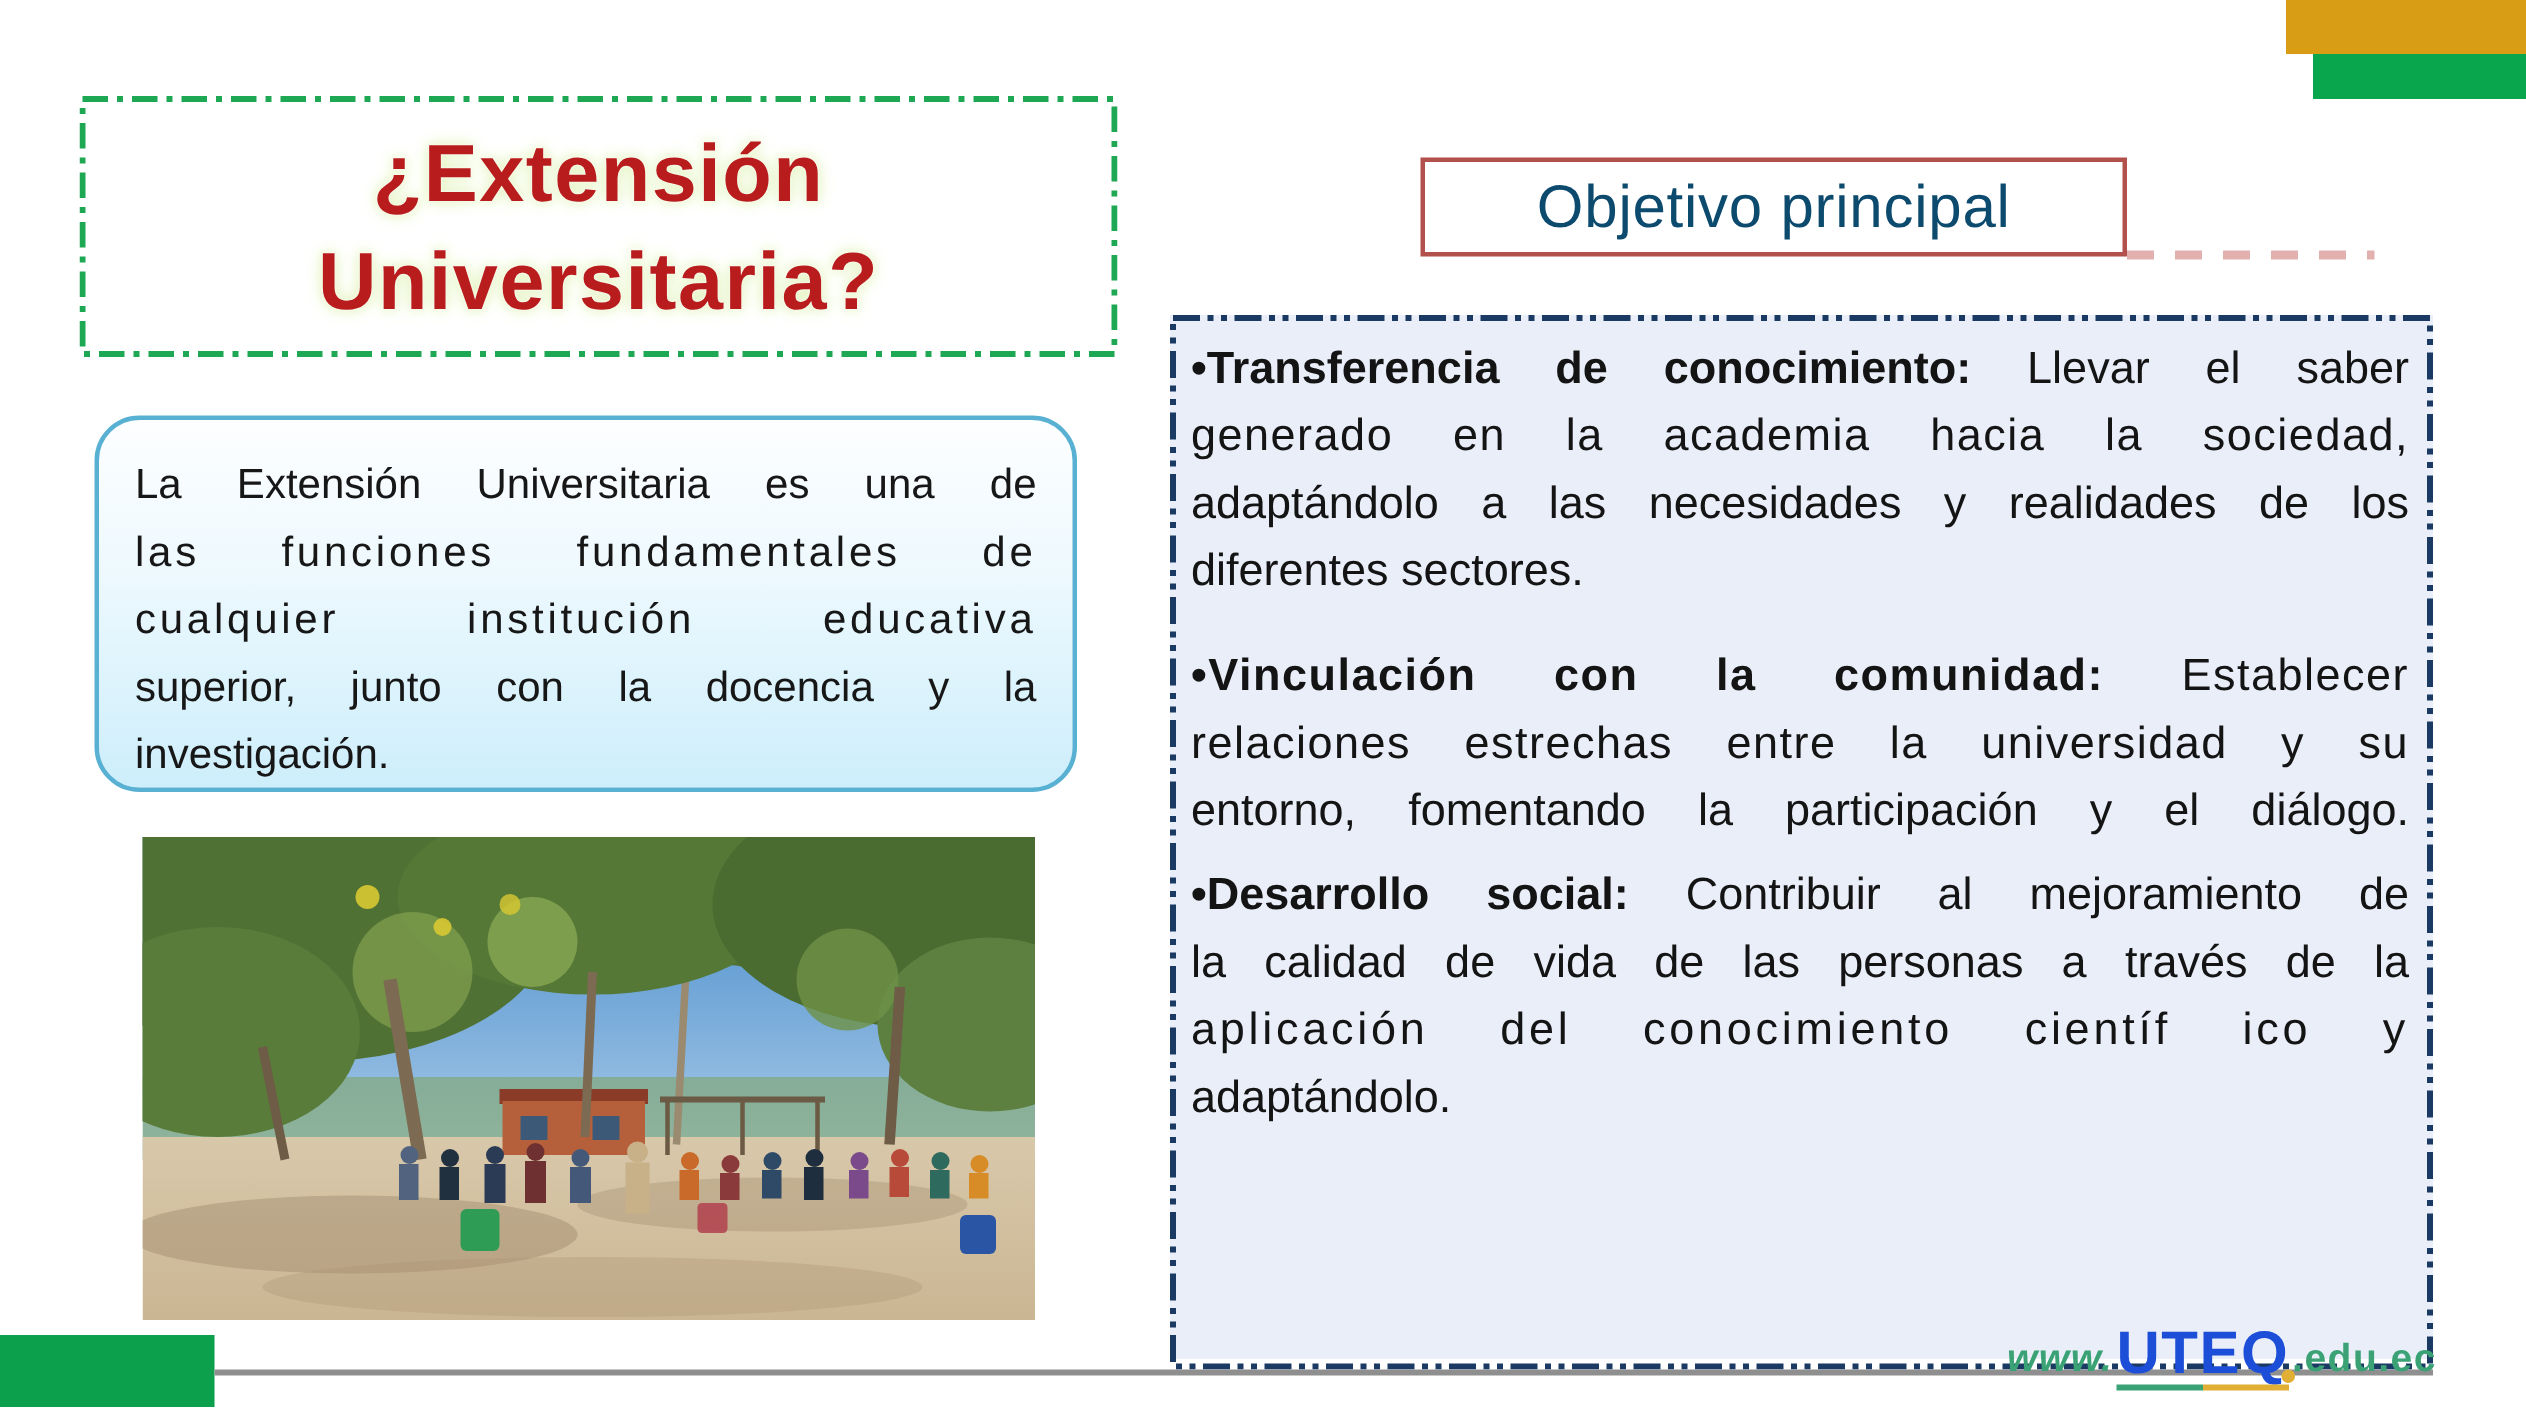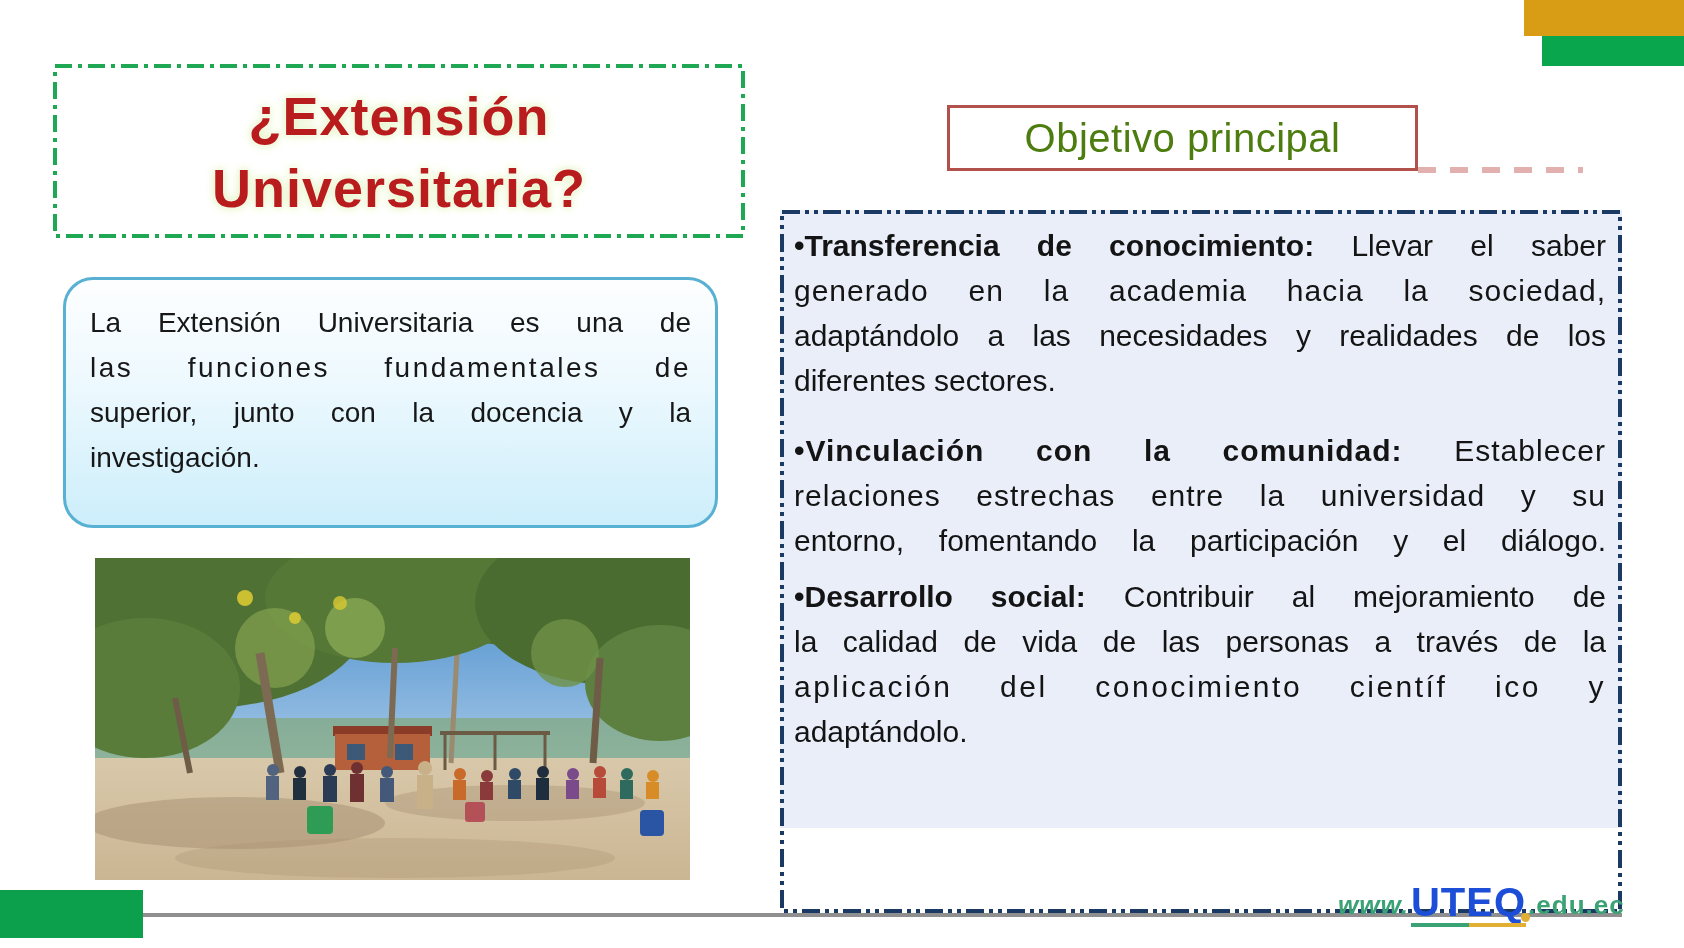--- a/index.html
+++ b/index.html
@@ -35,30 +35,30 @@
   .intro-line.last{text-align-last:left;}
 
   
   .photo{left:95px;top:558px;width:595px;height:322px;z-index:2;}
 
   
   .obj-heading{
     left:947px;top:105px;width:471px;height:66px;box-sizing:border-box;
     border:3px solid #b2504c;background:#ffffff;z-index:3;
     display:flex;align-items:center;justify-content:center;
-    font-size:40px;color:#4d7c0f;letter-spacing:0.5px;
+    font-size:40px;color:#0c4a6e;letter-spacing:0.5px;
   }
   .pink-dash{
     left:1418px;top:167px;width:165px;height:6px;z-index:2;
     background:repeating-linear-gradient(90deg,#e2b0ae 0 18px,transparent 18px 32px);
   }
 
   
   .objective-box{
-    left:780px;top:210px;width:842px;height:618px;box-sizing:border-box;
+    left:780px;top:210px;width:842px;height:696px;box-sizing:border-box;
     background:#e9eef9;z-index:2;padding:13px 16px 0 14px;
   }
   .objective-border{left:780px;top:210px;z-index:4;pointer-events:none;}
   .bullet{margin:0;}
   .bullet.b1{margin-bottom:25px;}
   .bullet.b2{margin-bottom:11px;}
   .bline{font-size:30px;line-height:45px;color:#141414;text-align:justify;text-align-last:justify;}
   .bline b{font-weight:700;}
   .bline.sp1{letter-spacing:1px;}
   .bline.sp2{letter-spacing:2.5px;}
@@ -90,20 +90,21 @@
     </svg>
     <div class="title-text">
       <div>¿Extensión</div>
       <div>Universitaria?</div>
     </div>
   </div>
 
   <div class="abs intro-box">
     <div class="intro-line">La Extensión Universitaria es una de</div>
     <div class="intro-line sp">las funciones fundamentales de</div>
+    <div class="intro-line sp">cualquier institución educativa</div>
     <div class="intro-line">superior, junto con la docencia y la</div>
     <div class="intro-line last">investigación.</div>
   </div>
 
   <div class="abs photo">
     <svg width="595" height="322" viewBox="0 0 595 322">
       <defs>
         <linearGradient id="sky" x1="0" y1="0" x2="0" y2="1">
           <stop offset="0" stop-color="#3e86c9"></stop>
             <stop offset="1" stop-color="#aacbe8"></stop>

